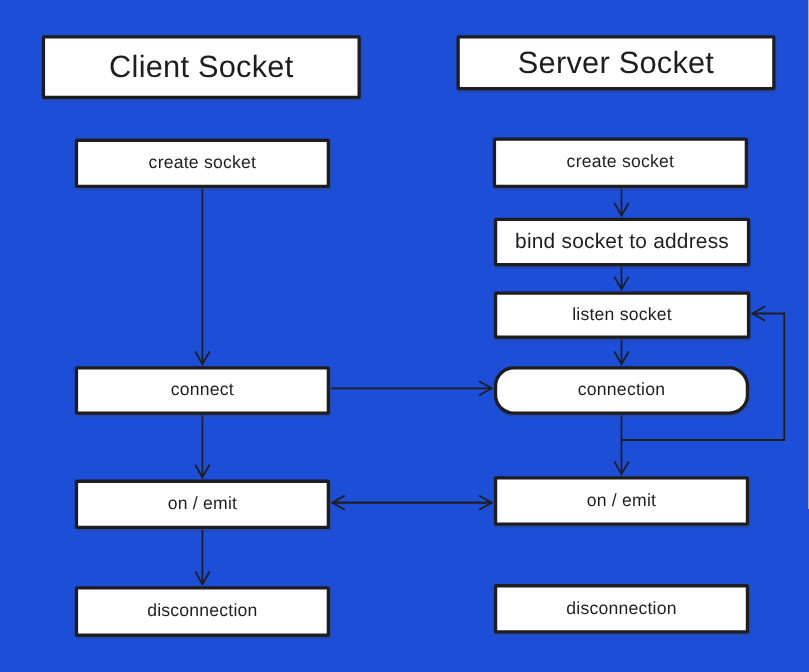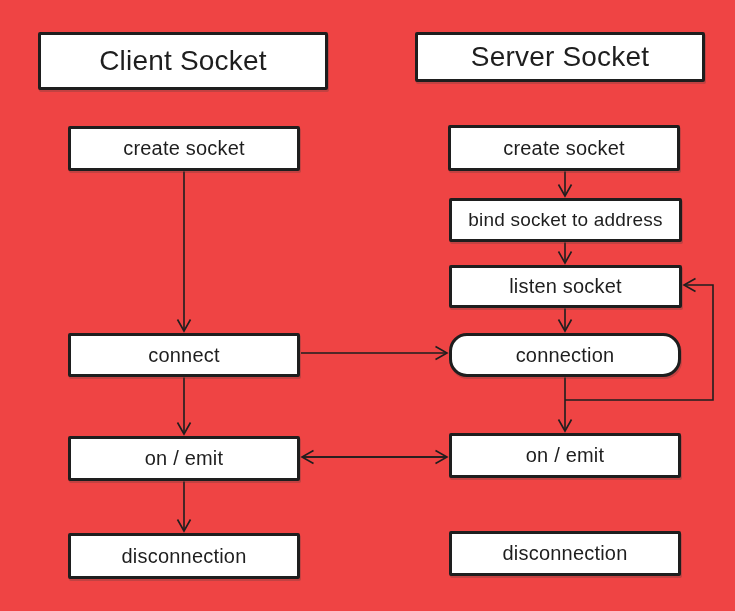--- a/index.html
+++ b/index.html
@@ -5,42 +5,42 @@
   html, body {
     margin: 0;
     padding: 0;
     background: #ffffff;
     font-family: "Liberation Sans", "DejaVu Sans", sans-serif;
   }
   .diagram {
     position: relative;
     width: 735px;
     height: 611px;
-    background: #ef4444;
+    background: #1d4ed8;
     overflow: hidden;
   }
   .arrows {
     position: absolute;
     left: 0;
     top: 0;
     width: 735px;
     height: 611px;
   }
   .box {
     position: absolute;
     box-sizing: border-box;
     background: #ffffff;
     border: 3px solid #1e1e1e;
     border-radius: 2px;
     box-shadow: 1px 2px 0 rgba(60,60,60,0.25);
     display: flex;
     align-items: center;
     justify-content: center;
     color: #1e1e1e;
-    font-size: 20px;
+    font-size: 16px;
     letter-spacing: 0.2px;
     white-space: nowrap;
     z-index: 2;
   }
   .box.header { font-size: 28px; }
   .box.tight  { font-size: 19px; }
 
   
   .b-client-header       { left: 38px;  top: 32px;  width: 290px; height: 58px; }
   .b-client-create       { left: 68px;  top: 126px; width: 232px; height: 45px; }

